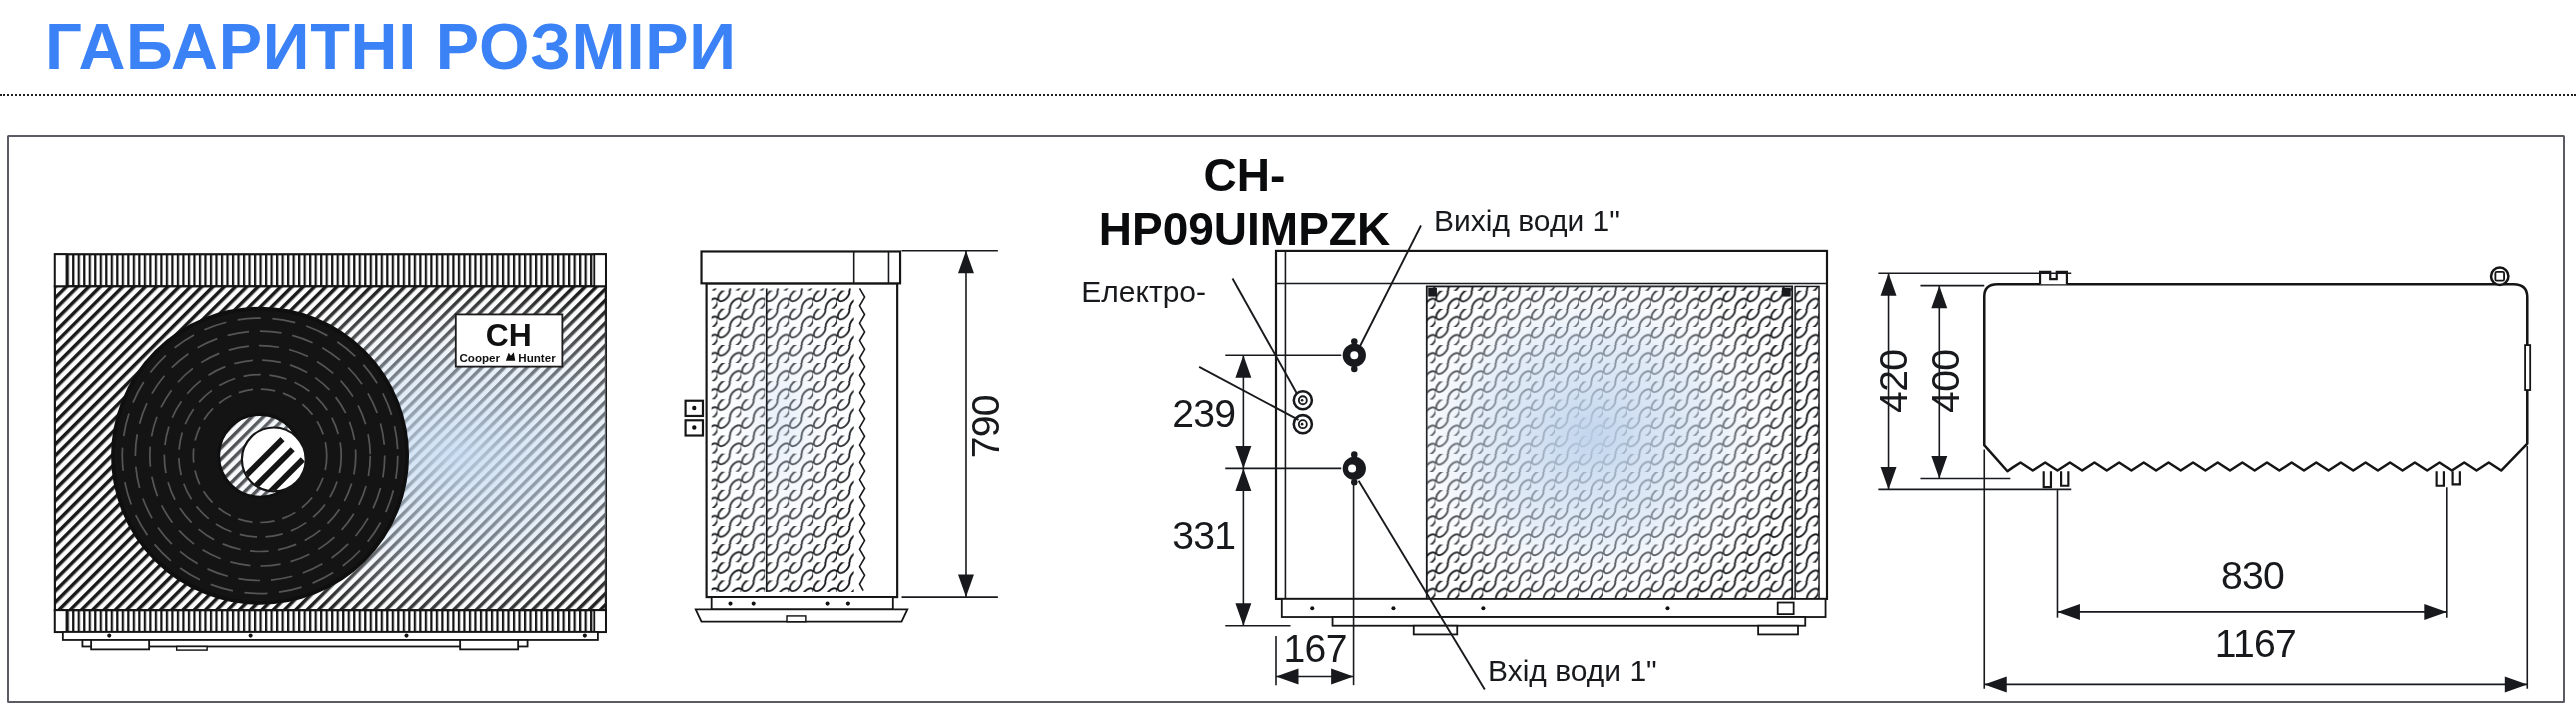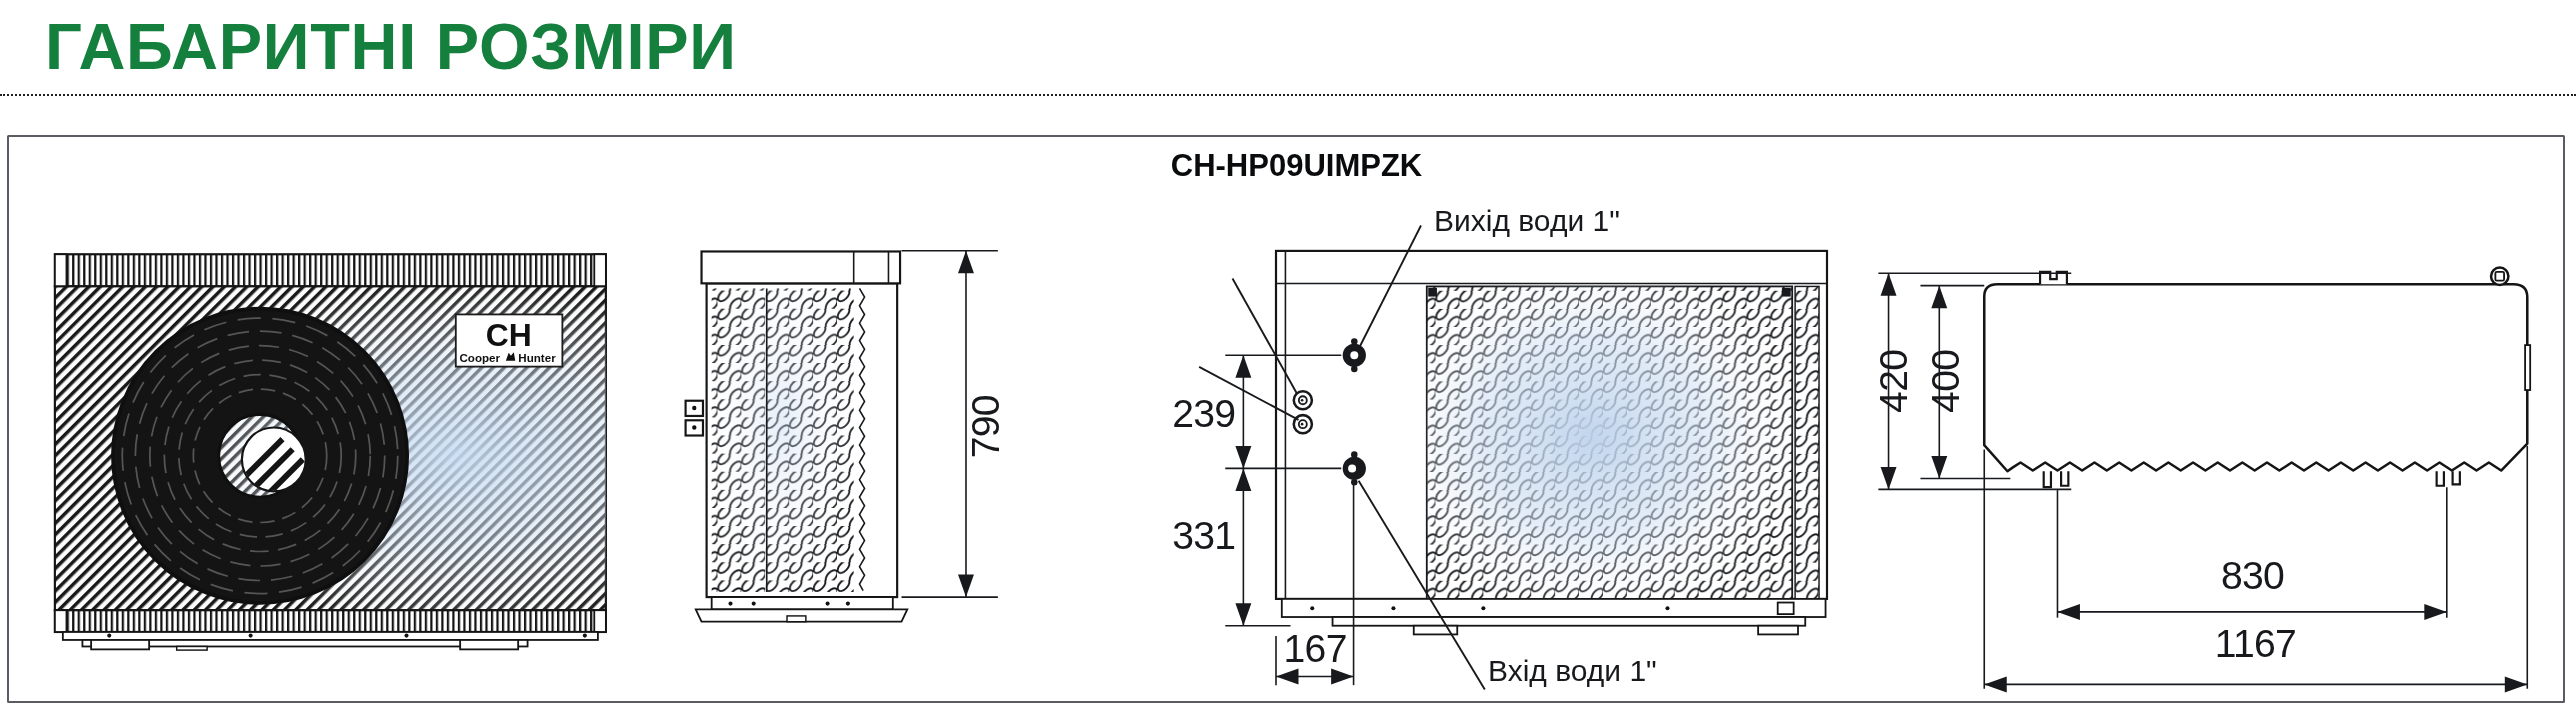--- a/index.html
+++ b/index.html
@@ -1,27 +1,27 @@
 <!DOCTYPE html>
 <html style="font-size:11.6px"><head>
 <meta charset="utf-8">
 <style>
   html,body{margin:0;padding:0;background:#ffffff;}
   body{width:2576px;height:712px;position:relative;overflow:hidden;
        font-family:"Liberation Sans", sans-serif;color:#17191c;}
   .abs{position:absolute;}
   #page-title{left:45px;top:8.7px;font-size:65px;font-weight:700;
-      letter-spacing:0.7px;color:#15803d;white-space:nowrap;}
+      letter-spacing:0.7px;color:#3b82f6;white-space:nowrap;}
   #dot-sep{left:0;top:94px;width:2576px;height:0;border-top:2.9px dotted #1f1f22;}
   #panel{left:7.3px;top:135px;width:2554px;height:564px;border:2.2px solid #5b5b64;
       border-radius:1.5px;background:#ffffff;}
   .callout{font-size:30px;line-height:36px;color:#17191c;white-space:pre;z-index:6;}
   .r{text-align:right;}
-  #model-label{left:1126px;top:148px;width:341px;text-align:center;
-      font-size:31px;font-weight:700;color:#0a0b0d;letter-spacing:0px;z-index:6;}
+  #model-label{left:1074px;top:148px;width:341px;text-align:center;
+      font-size:46px;font-weight:700;color:#0a0b0d;letter-spacing:0px;z-index:6;}
   svg{position:absolute;overflow:visible;}
   svg text{font-family:"Liberation Sans", sans-serif;font-size:54px;
       fill:#17191c;letter-spacing:-1px;}
   .ln{stroke:#17191c;stroke-width:2.2;fill:none;}
   .ldr{stroke:#17191c;stroke-width:2.6;fill:none;}
   .ah{fill:#17191c;stroke:none;}
   .ol{stroke:#151515;fill:#ffffff;}
 </style>
 </head>
 <body>
@@ -270,20 +270,21 @@
   </g>
   <text transform="translate(2630,526) rotate(-90)" text-anchor="middle">420</text>
   <text transform="translate(2701,526) rotate(-90)" text-anchor="middle">400</text>
   <text x="3106" y="812" text-anchor="middle">830</text>
   <text x="3110" y="906" text-anchor="middle">1167</text>
 </svg>
 
 <div class="abs" id="model-label">CH-HP09UIMPZK</div>
 
 <div class="abs callout r" style="left:988px;top:202px;width:218px;">
+  <div>Електро-</div>
 </div>
 
 <div class="abs callout" style="left:1434px;top:203px;">Вихід води 1"</div>
 
 <div class="abs callout r" style="left:979px;top:317px;width:218px;">
 </div>
 
 <div class="abs callout" style="left:1488px;top:653px;">Вхід води 1"</div>
 
 

